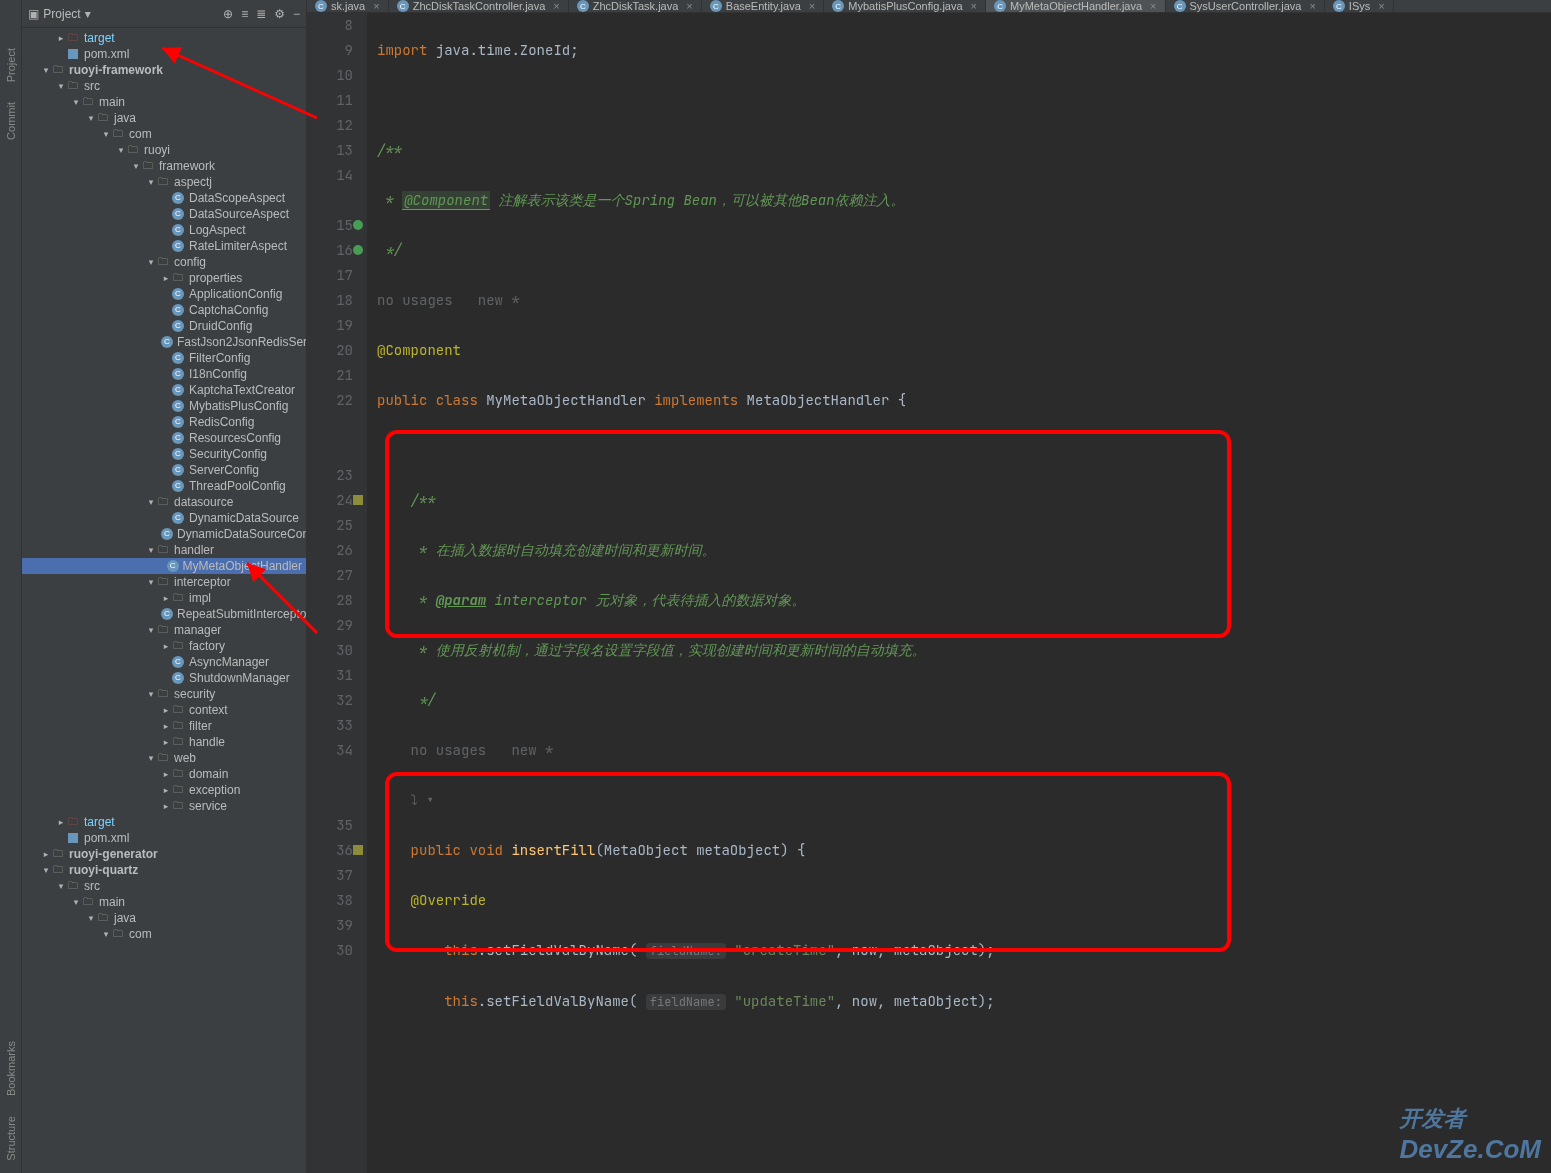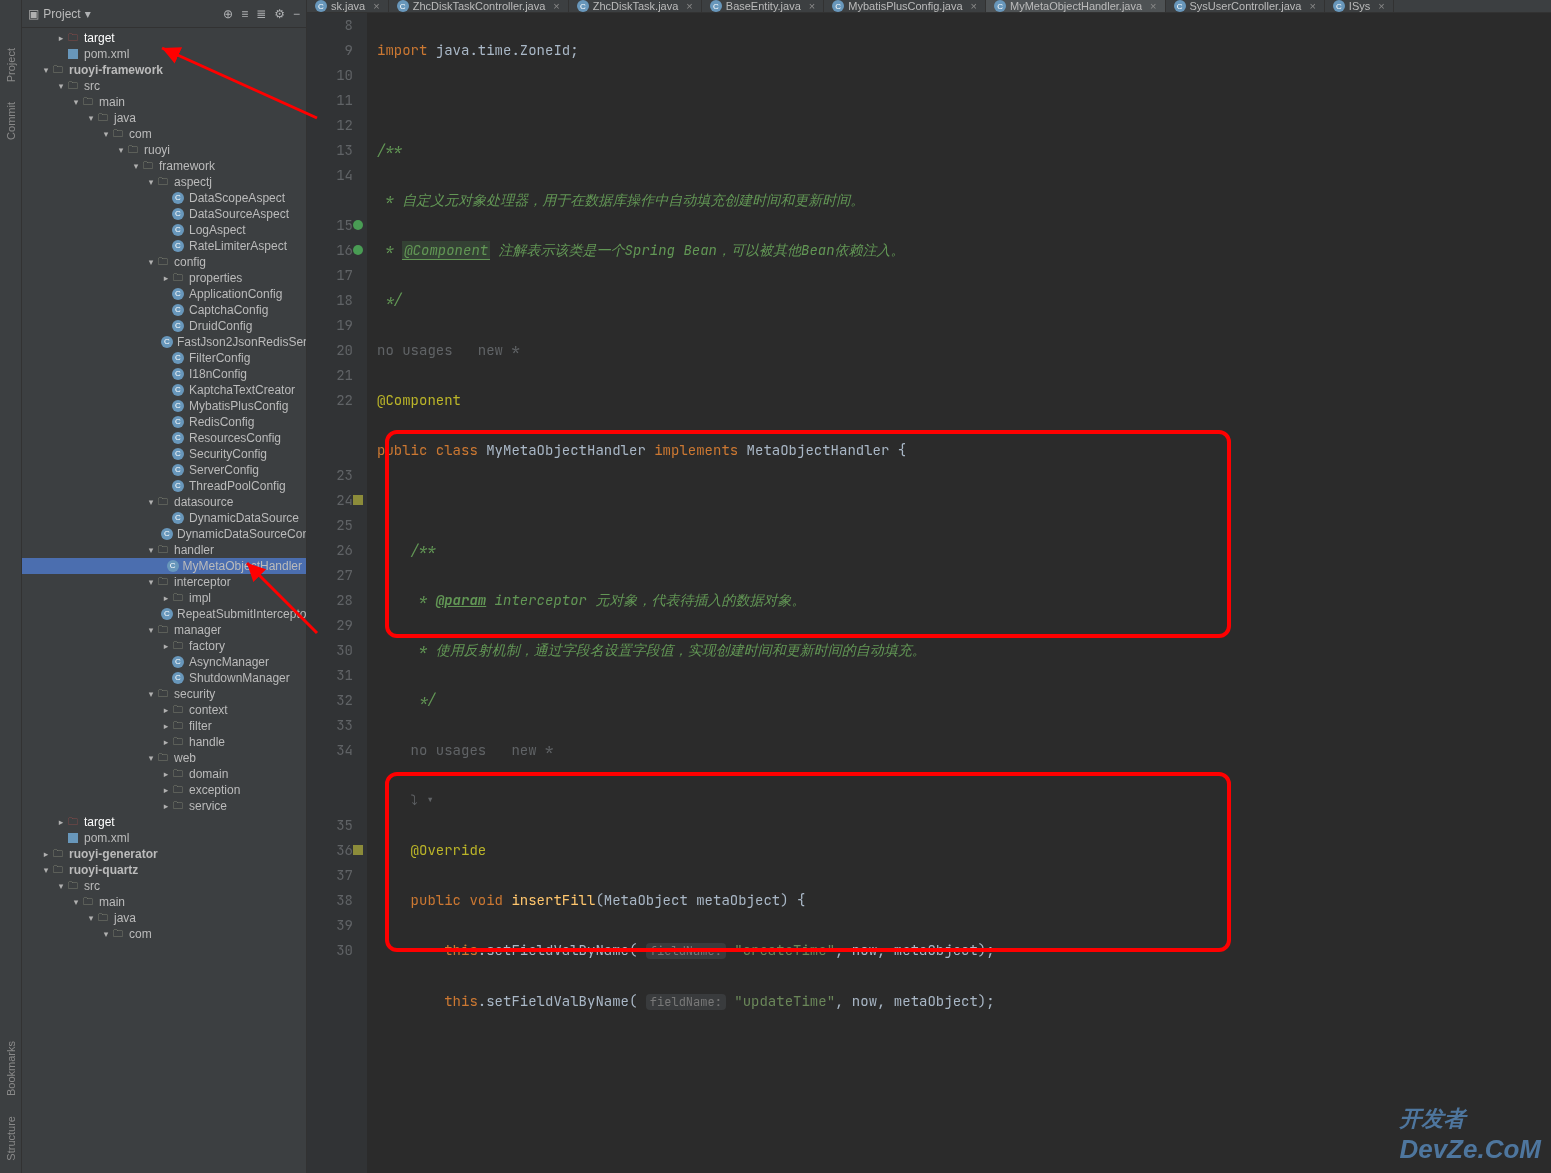--- a/index.html
+++ b/index.html
@@ -95,21 +95,21 @@
       background: #6897bb; border-radius: 50%; 
       width: 12px; height: 12px; color: #fff;
       font-size: 8px; line-height: 12px; text-align: center;
     }
     .icon-module { 
       width: 10px; height: 10px;
       background: #6897bb; 
     }
     .tree-label { color: #bbbbbb; }
     .tree-label.bold { font-weight: bold; }
-    .tree-label.red { color: #ffffff; }
+    .tree-label.red { color: #7dd3fc; }
     
     .editor-area {
       flex: 1;
       display: flex;
       flex-direction: column;
       background: #2b2b2b;
       position: relative;
     }
     .tabs-bar {
       height: 28px;
@@ -662,35 +662,35 @@
           <div class="ln">36<span class="mark yellow"></span></div>
           <div class="ln">37</div>
           <div class="ln">38</div>
           <div class="ln">39</div>
           <div class="ln">30</div>
         </div>
       <div class="code-content">
 <div><span class="kw">import</span><span class="id"> java.time.ZoneId;</span></div>
 <div>&nbsp;</div>
 <div><span class="doc">/**</span></div>
-<div><span class="doc"> * 自定义元对象处理器，用于在数据库操作中自动填充创建时间和更新时间。</span></div>
 <div><span class="doc"> * </span><span class="doc component-box">@Component</span><span class="doc"> 注解表示该类是一个Spring Bean，可以被其他Bean依赖注入。</span></div>
 <div><span class="doc"> */</span></div>
 <div><span class="hint">no usages</span>   <span class="hint">new *</span></div>
 <div><span class="ann">@Component</span></div>
 <div><span class="kw">public class </span><span class="id">MyMetaObjectHandler </span><span class="kw">implements </span><span class="id">MetaObjectHandler {</span></div>
 <div>&nbsp;</div>
 <div>    <span class="doc">/**</span></div>
+<div>    <span class="doc"> * 在插入数据时自动填充创建时间和更新时间。</span></div>
 <div>    <span class="doc"> * </span><span class="doc-tag">@param</span><span class="doc"> interceptor 元对象，代表待插入的数据对象。</span></div>
 <div>    <span class="doc"> * 使用反射机制，通过字段名设置字段值，实现创建时间和更新时间的自动填充。</span></div>
 <div>    <span class="doc"> */</span></div>
 <div>    <span class="hint">no usages</span>   <span class="hint">new *</span></div>
 <div>    <span class="hint">⤵ ▾</span></div>
+<div>    <span class="kw">public void </span><span class="method">insertFill</span><span class="id">(MetaObject metaObject) {</span></div>
 <div>    <span class="ann">@Override</span></div>
-<div>    <span class="kw">public void </span><span class="method">insertFill</span><span class="id">(MetaObject metaObject) {</span></div>
 <div>        <span class="kw">this</span><span class="id">.setFieldValByName(</span> <span class="param-hint">fieldName:</span> <span class="str">"createTime"</span><span class="id">, now, metaObject);</span></div>
 <div>        <span class="kw">this</span><span class="id">.setFieldValByName(</span> <span class="param-hint">fieldName:</span> <span class="str">"updateTime"</span><span class="id">, now, metaObject);</span></div>
 
 
 
 
 
 
 
 

